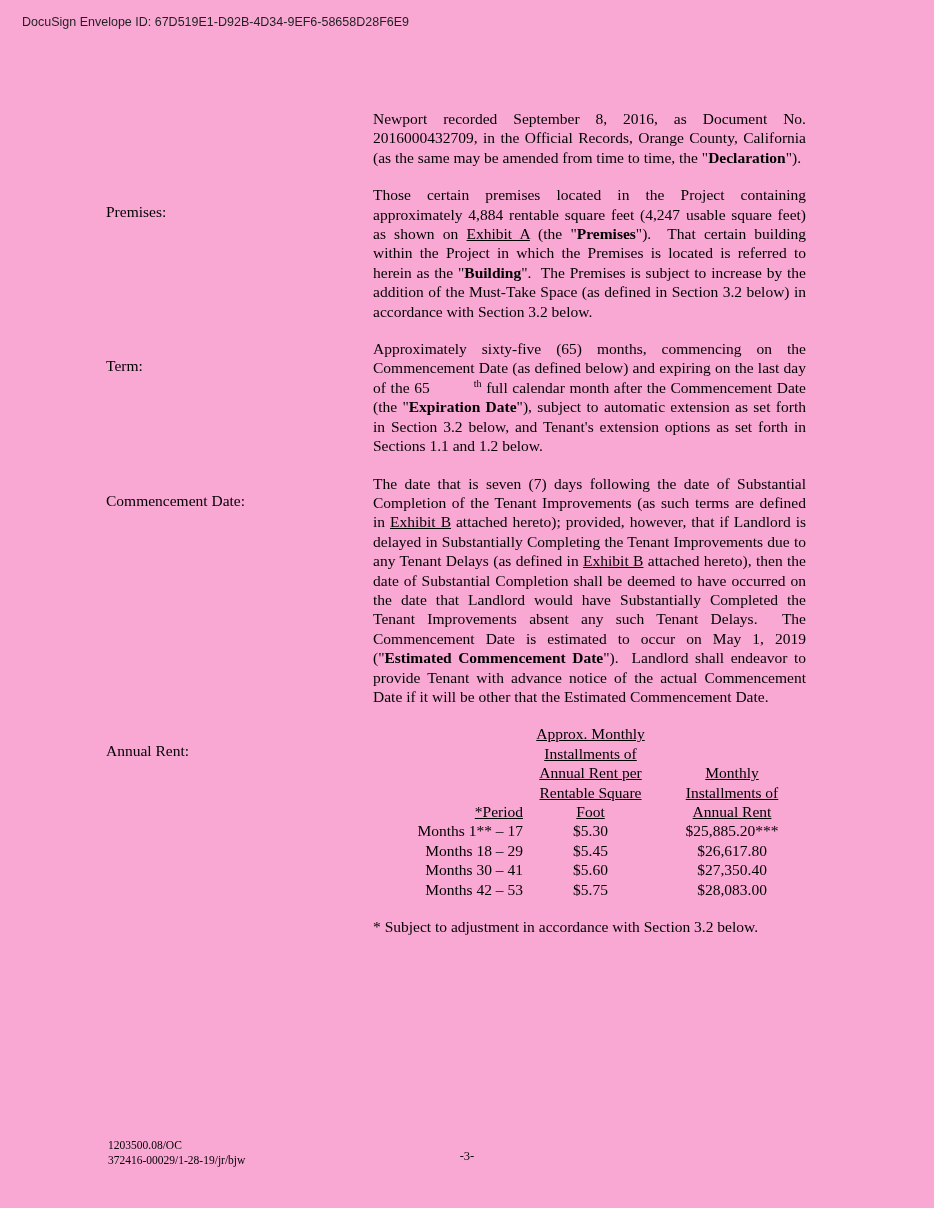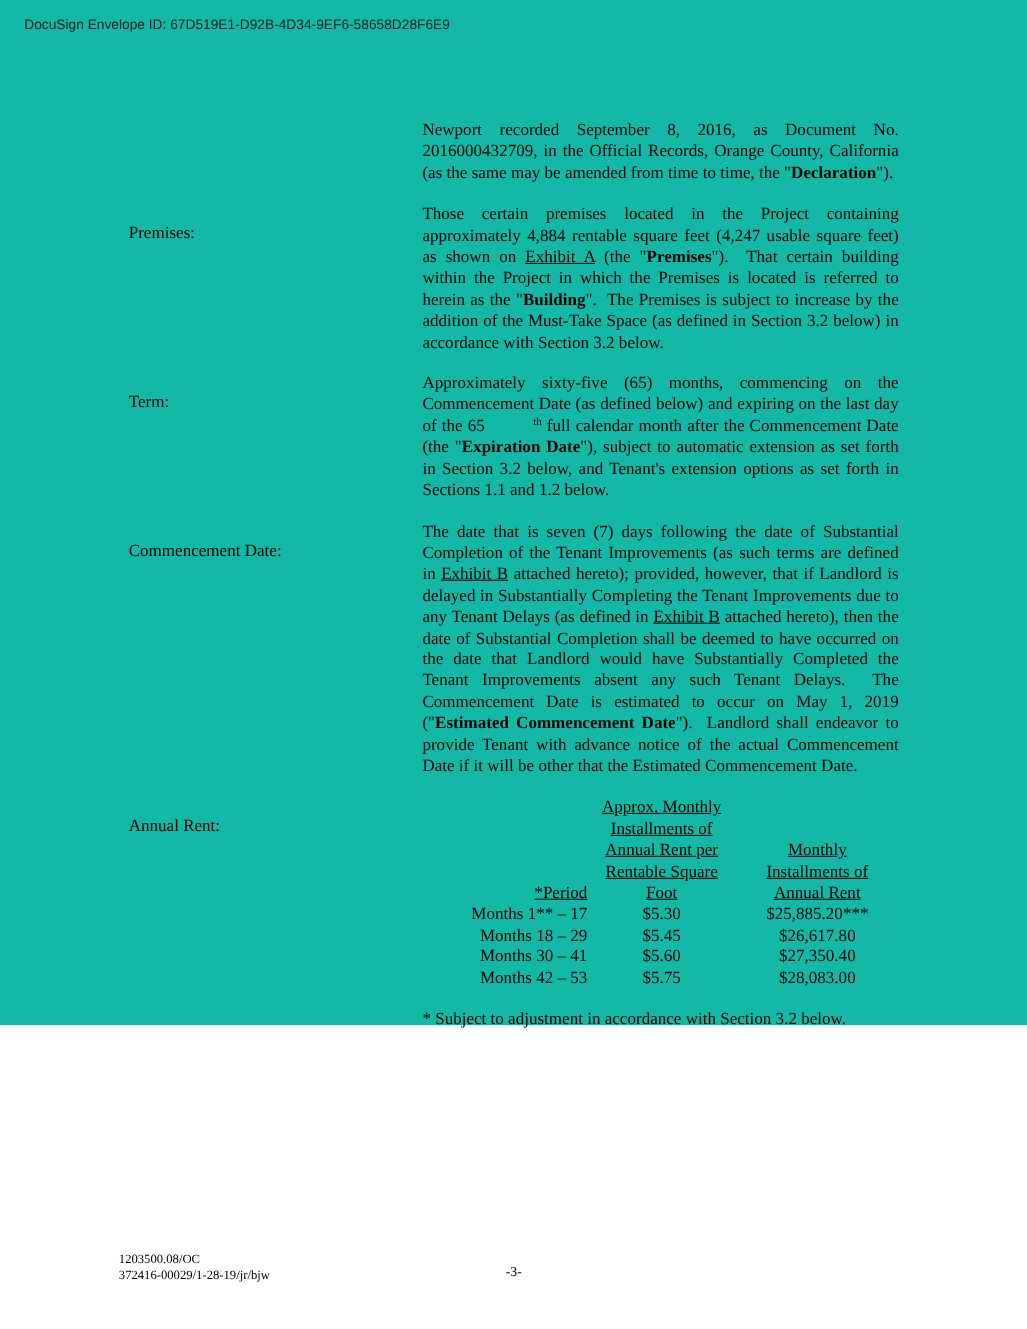--- a/index.html
+++ b/index.html
@@ -6,37 +6,37 @@
     margin: 0;
     padding: 0;
     background: #ffffff;
     width: 934px;
     height: 1208px;
     overflow: hidden;
   }
   .page {
     position: relative;
     width: 934px;
-    height: 932px;
-    background: #14b8a6;
+    height: 1208px;
+    background: #f9a8d4;
     color: #000000;
     font-family: "Liberation Serif", serif;
   }
   .docusign-header {
     position: absolute;
     left: 22px;
     top: 15px;
     font-family: "Liberation Sans", sans-serif;
     font-size: 12.5px;
     color: #1f1f1f;
     white-space: nowrap;
   }
   .content {
     position: absolute;
-    left: 117px;
+    left: 106px;
     top: 109px;
     width: 700px;
   }
   .row {
     display: flex;
     margin-bottom: 18px;
   }
   .label-col {
     width: 267px;
     flex: none;

